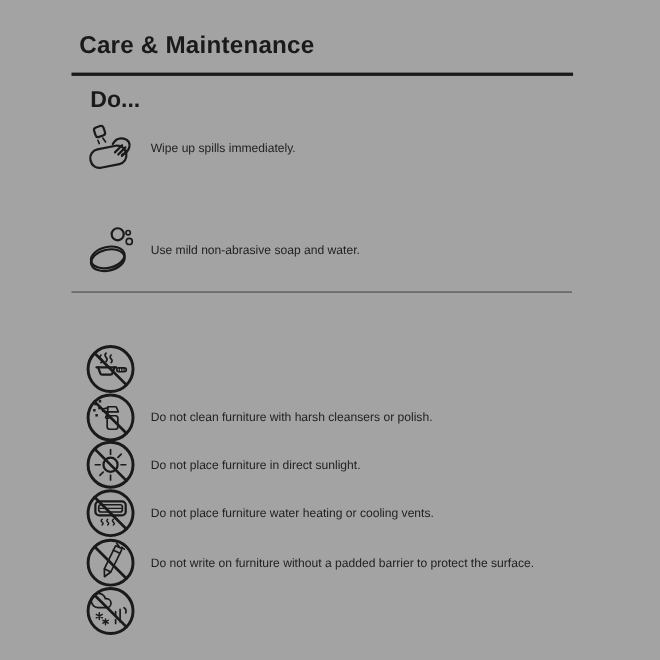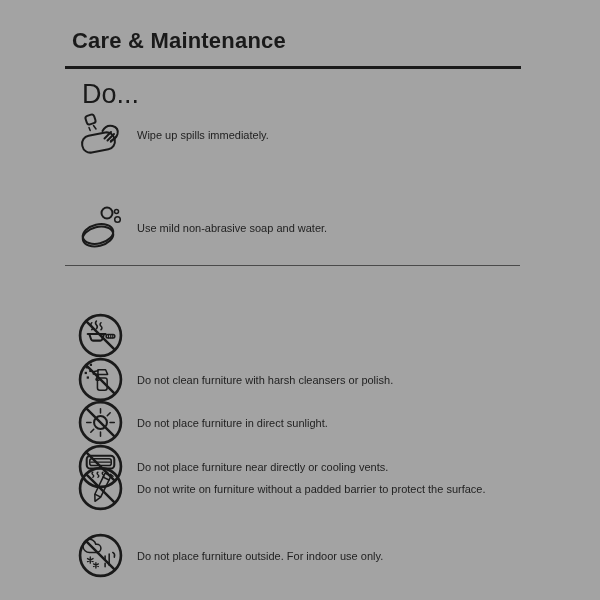--- a/index.html
+++ b/index.html
@@ -6,21 +6,21 @@
   .page {
     position:relative; width:600px; height:600px; background:#a3a3a3;
     font-family:"Liberation Sans", sans-serif; color:#1a1a1a; overflow:hidden;
   }
   .doc-title {
     position:absolute; left:72px; top:28px;
     font-size:22px; font-weight:bold; letter-spacing:.2px;
   }
   .rule-thick { position:absolute; left:65px; top:66px; width:456px; height:2.5px; background:#1a1a1a; }
   .rule-thin  { position:absolute; left:65px; top:265px; width:455px; height:1px; background:#4a4a4a; }
-  .section-heading { position:absolute; left:82px; font-size:27px; font-weight:normal; }
+  .section-heading { position:absolute; left:82px; font-size:21px; font-weight:bold; }
   #do-heading   { top:79px; }
   #dont-heading { top:277px; }
   .row {
     position:absolute; left:74px; display:flex; align-items:center; gap:10px;
   }
   .icon-box { width:53px; display:flex; justify-content:center; align-items:center; flex:0 0 53px; }
   .item-text { font-size:11px; color:#222222; white-space:nowrap; }
   svg { display:block; }
   .ln  { stroke:#1a1a1a; fill:none; stroke-width:2; stroke-linecap:round; stroke-linejoin:round; }
   .ln-thin { stroke:#1a1a1a; fill:none; stroke-width:1.5; stroke-linecap:round; stroke-linejoin:round; }
@@ -117,24 +117,24 @@
     <div class="icon-box">
       <svg width="47" height="47" viewBox="0 0 46 46">
         <circle class="ring" cx="23" cy="23" r="20"></circle>
         <rect class="ln" x="9.5" y="12.5" width="27" height="12.5" rx="3.5"></rect>
         <rect class="ln-thin" x="12.5" y="15.5" width="21" height="6.5" rx="2"></rect>
         <path class="ln-thin" d="M13.5 18.8 h19" style="stroke-width:1.2"></path>
         <path class="ln-thin" d="M15.5 28.5 q-1.7 1.2 0 2.5 q1.7 1.2 0 2.5 M20.5 28.5 q-1.7 1.2 0 2.5 q1.7 1.2 0 2.5 M25.5 28.5 q-1.7 1.2 0 2.5 q1.7 1.2 0 2.5" style="stroke-width:1.3"></path>
         <line class="slash" x1="8.9" y1="8.9" x2="37.1" y2="37.1"></line>
       </svg>
     </div>
-    <div class="item-text">Do not place furniture near directly or cooling vents.</div>
+    <div class="item-text">Do not place furniture water heating or cooling vents.</div>
   </div>
 
-  <div class="row" style="top:465px;height:47px;">
+  <div class="row" style="top:488px;height:47px;">
     <div class="icon-box">
       <svg width="47" height="47" viewBox="0 0 46 46">
         <circle class="ring" cx="23" cy="23" r="20"></circle>
         <g transform="rotate(26 23 24)">
           <rect class="ln-thin" x="20" y="7.5" width="6.4" height="23" rx="1"></rect>
           <path class="ln-thin" d="M20 30.5 l3.2 6.2 3.2 -6.2"></path>
           <path class="ln-thin" d="M20 12 h6.4"></path>
         </g>
         <path class="ln-thin" d="M28.5 6 l2.2 2.6 M32.8 9.2 l2.4 1.8"></path>
         <line class="slash" x1="8.9" y1="8.9" x2="37.1" y2="37.1"></line>
@@ -147,16 +147,15 @@
     <div class="icon-box">
       <svg width="47" height="47" viewBox="0 0 46 46">
         <circle class="ring" cx="23" cy="23" r="20"></circle>
         <path class="ln-thin" d="M19.4 12 h-1 A6.4 6.4 0 1 0 12.2 20 h7.2 a4 4 0 0 0 0 -8 z"></path>
         <path class="ln-thin" d="M13 24.5 v6 M10.3 26 l5.4 3 M15.7 26 l-5.4 3" style="stroke-width:1.3"></path>
         <path class="ln-thin" d="M18.5 30 v5.2 M16.2 31.2 l4.7 2.6 M20.9 31.2 l-4.7 2.6" style="stroke-width:1.3"></path>
         <path class="ln-thin" d="M27.5 23.5 v3.5 M27.5 30.5 v3.5 M31.5 21.5 v11 M35 20 q2.6 1.5 1.5 4.6"></path>
         <line class="slash" x1="8.9" y1="8.9" x2="37.1" y2="37.1"></line>
       </svg>
     </div>
-    <div class="item-text">Do not place furniture outside. For indoor use only.</div>
   </div>
 
 </div>
 
 </body></html>

